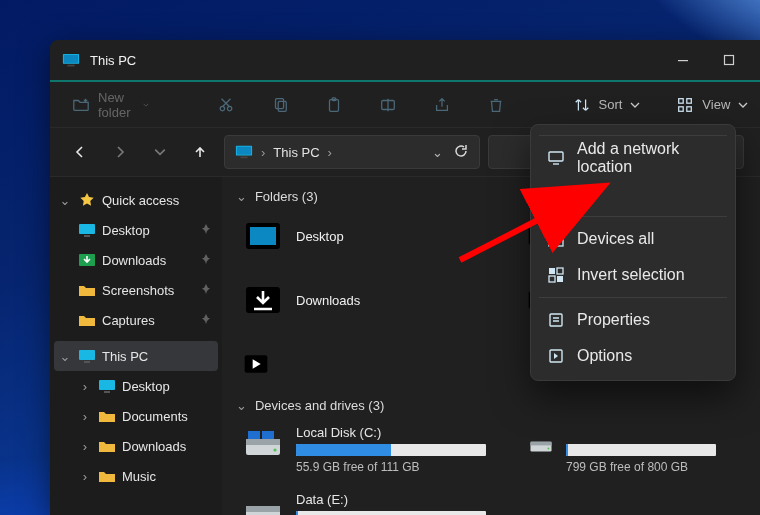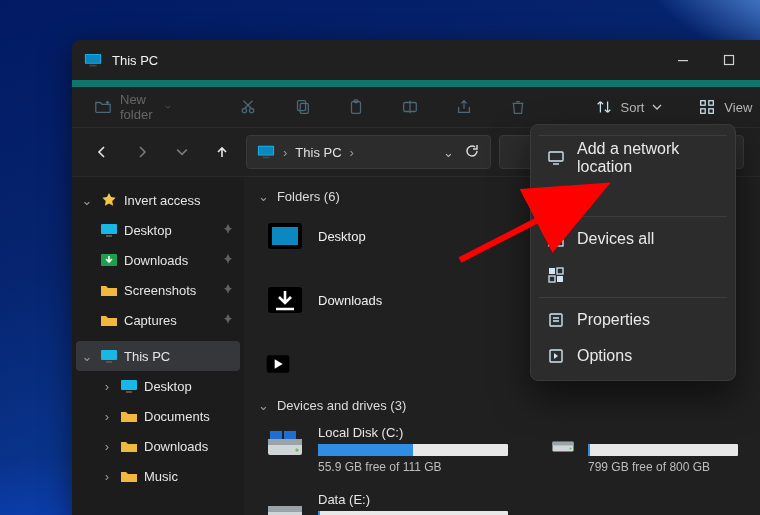--- a/index.html
+++ b/index.html
@@ -18,32 +18,31 @@
   .window {
     position: absolute;
     left: 50px; top: 40px; right: 0; bottom: 0;
     background: #202020;
     border-top-left-radius: 8px;
     color: #e6e6e6;
     font-size: 13px;
     box-shadow: 0 8px 30px rgba(0,0,0,.5);
     display: flex; flex-direction: column;
     overflow: hidden;
-    margin-left: 22px;
   }
 
   
   .titlebar { height: 40px; display: flex; align-items: center; padding: 0 8px 0 12px; }
   .titlebar .icon-pc { width: 18px; height: 14px; margin-right: 10px; }
   .titlebar .title { font-size: 13px; color: #f2f2f2; }
   .titlebar .spacer { flex: 1; }
   .winbtn { width: 46px; height: 32px; display: flex; align-items: center; justify-content: center; color:#cfcfcf; }
 
   
-  .toolbar { height: 48px; display: flex; align-items: center; gap: 16px; padding: 0 12px; border-top: 7px solid #0f766e; border-bottom: 1px solid #2a2a2a; }
+  .toolbar { height: 48px; display: flex; align-items: center; gap: 16px; padding: 0 12px; border-top: 2px solid #0f766e; border-bottom: 1px solid #2a2a2a; }
   .tbtn { display:flex; align-items:center; gap:8px; height:34px; padding: 0 10px; border-radius: 4px; color:#b8b8b8; }
   .tbtn.dim { opacity: .45; }
   .tsep { width:1px; height:22px; background:#3a3a3a; margin: 0 8px; }
   .ticn { width:18px; height:18px; display:inline-flex; }
   .ticn svg { width:18px; height:18px; }
   .dropdown-caret { width:10px; height:10px; }
 
   
   .addrrow { height: 48px; display:flex; align-items:center; gap:8px; padding: 0 16px 0 14px; }
   .navbtn { width:32px; height:32px; display:flex; align-items:center; justify-content:center; border-radius:4px; color:#dcdcdc; }
@@ -277,21 +276,21 @@
   <div class="body">
 
     <div class="sidebar">
       <div class="srow">
         <span class="twisty">⌄</span>
         <span class="sicn">
             <svg viewBox="0 0 18 18">
               <path d="M9 1l2.3 4.7 5.2.8-3.8 3.7.9 5.2L9 13l-4.6 2.4.9-5.2L1.5 6.5l5.2-.8z" fill="#f3c744"></path>
             </svg>
           </span>
-        <span>Invert access</span>
+        <span>Quick access</span>
       </div>
       <div class="srow child">
         <span class="sicn">
             <svg viewBox="0 0 18 14">
               <rect x="1" y="1" width="16" height="10" rx="1" fill="#18b7e4"></rect>
               <rect x="6" y="12" width="6" height="2" fill="#555"></rect>
             </svg>
           </span>
         <span>Desktop</span>
         <span class="pin"><svg viewBox="0 0 12 12">
@@ -380,21 +379,21 @@
               <path d="M1 3h5l2 2h9v8H1z" fill="#f0b83d"></path>
             </svg>
           </span>
         <span>Music</span>
       </div>
     </div>
 
     <div class="content">
       <div class="group-header">
         <span class="gchev">⌄</span>
-        <span>Folders (6)</span>
+        <span>Folders (3)</span>
       </div>
 
       <div class="tiles">
 
         <div class="tile">
           <div class="bigicn">
               <svg viewBox="0 0 42 42">
                 <rect x="4" y="8" width="34" height="26" rx="3" class="folder-cyan"></rect>
                 <rect x="8" y="12" width="26" height="18" fill="#0b88c2"></rect>
               </svg>
@@ -534,20 +533,21 @@
   </div>
   <div class="mitem">
     <span class="micn">
         <svg viewBox="0 0 18 18">
           <rect x="2" y="2" width="6" height="6" fill="#cfe6f2"></rect>
           <rect x="10" y="2" width="6" height="6" fill="none" stroke="#cfe6f2" stroke-width="1.3"></rect>
           <rect x="2" y="10" width="6" height="6" fill="none" stroke="#cfe6f2" stroke-width="1.3"></rect>
           <rect x="10" y="10" width="6" height="6" fill="#cfe6f2"></rect>
         </svg>
       </span>
+    <span>Invert selection</span>
   </div>
   <div class="msep"></div>
   <div class="mitem">
     <span class="micn">
         <svg viewBox="0 0 18 18">
           <rect x="3" y="3" width="12" height="12" rx="1" fill="none" stroke="#cfe6f2" stroke-width="1.4"></rect>
           <path d="M6 7h6M6 10h6" stroke="#cfe6f2" stroke-width="1.4"></path>
         </svg>
       </span>
     <span>Properties</span>

